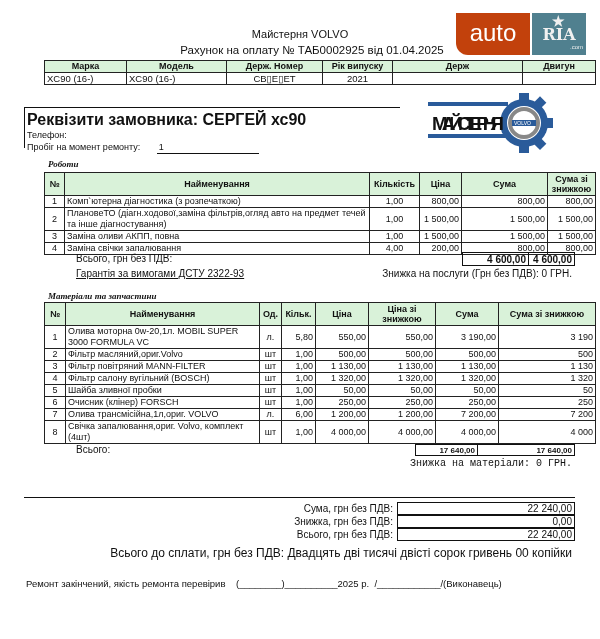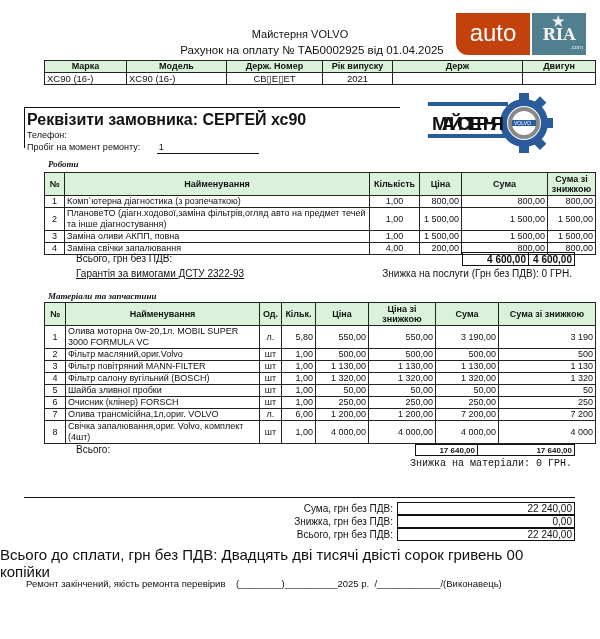--- a/index.html
+++ b/index.html
@@ -300,15 +300,15 @@
     </div>
     <div style="display: flex; height: 13px;">
       <div class="tot-label" style="width: 193px; padding-right: 4px; line-height: 13px;">Знижка, грн без ПДВ:</div>
       <div class="tot-val" style="width: 178px;">0,00</div>
     </div>
     <div style="display: flex; height: 13px;">
       <div class="tot-label" style="width: 193px; padding-right: 4px; line-height: 13px;">Всього, грн без ПДВ:</div>
       <div class="tot-val" style="width: 178px;">22 240,00</div>
     </div>
   </div>
-<div class="abs" style="right:28px; top:546px; font-size:15px;">Всього до сплати, грн без ПДВ: Двадцять дві тисячі двісті сорок гривень 00 копійки</div>
+<div class="abs" style="right:28px; top:546px; font-size:12px;">Всього до сплати, грн без ПДВ: Двадцять дві тисячі двісті сорок гривень 00 копійки</div>
 
 <div class="abs" style="left:26px; top:578px; font-size:9.5px; white-space:pre;">Ремонт закінчений, якість ремонта перевірив    (________)__________2025 р.  /____________/(Виконавець)</div>
 
 </body></html>

